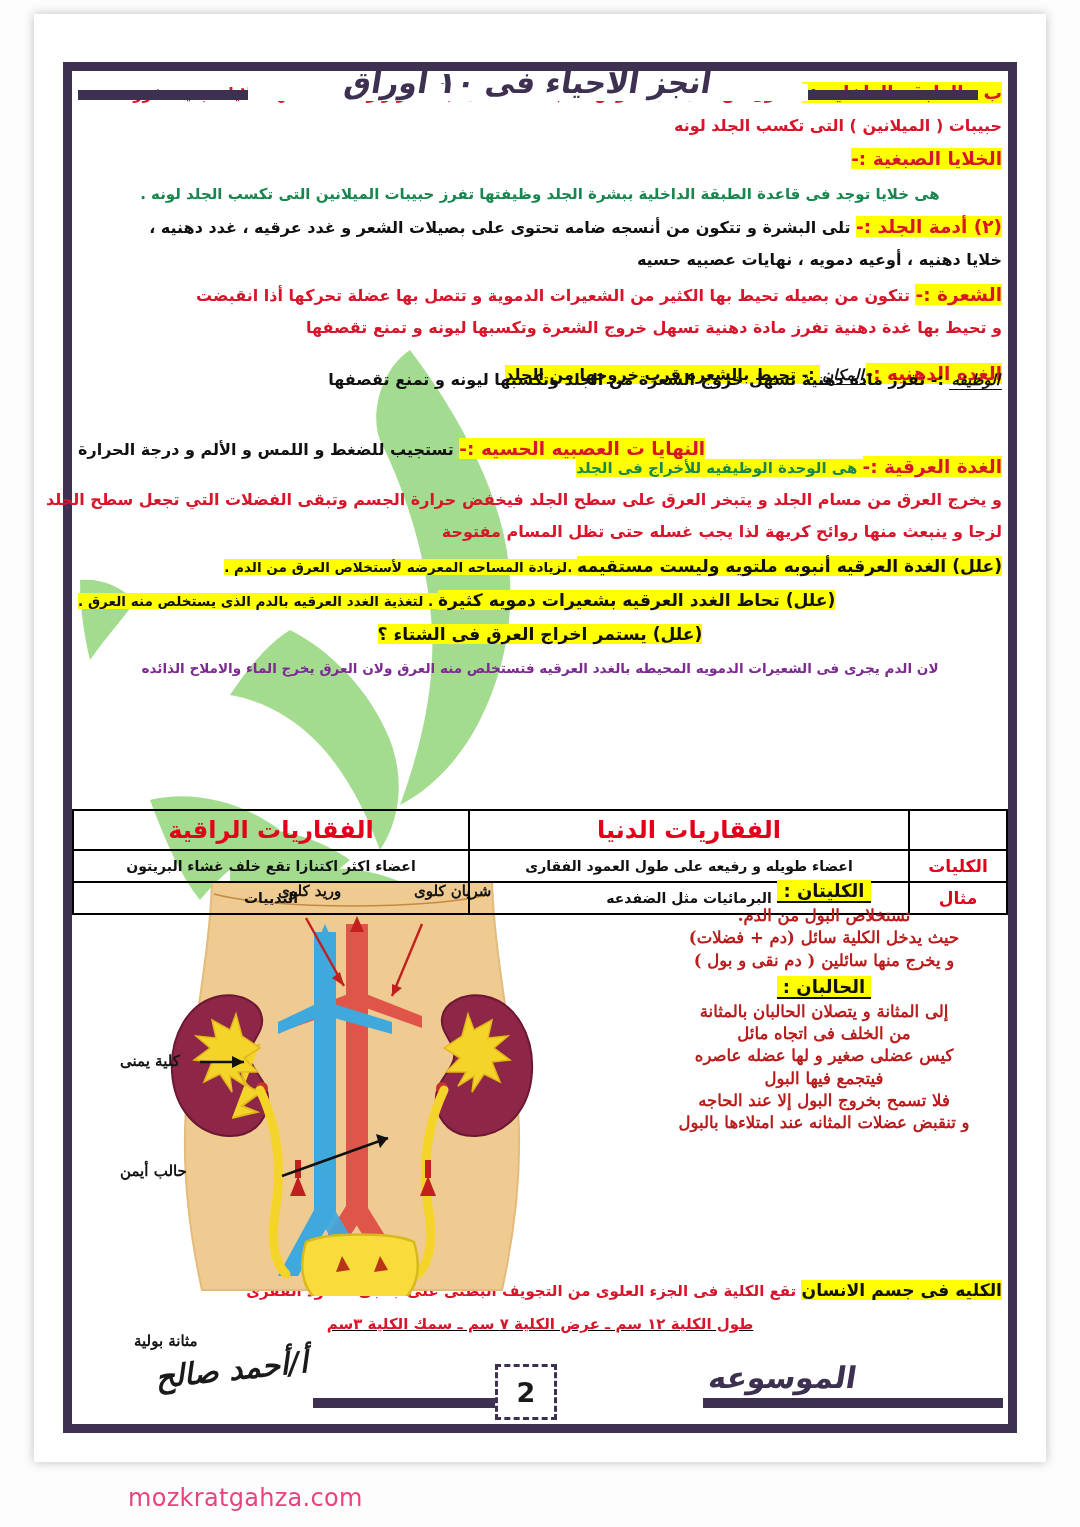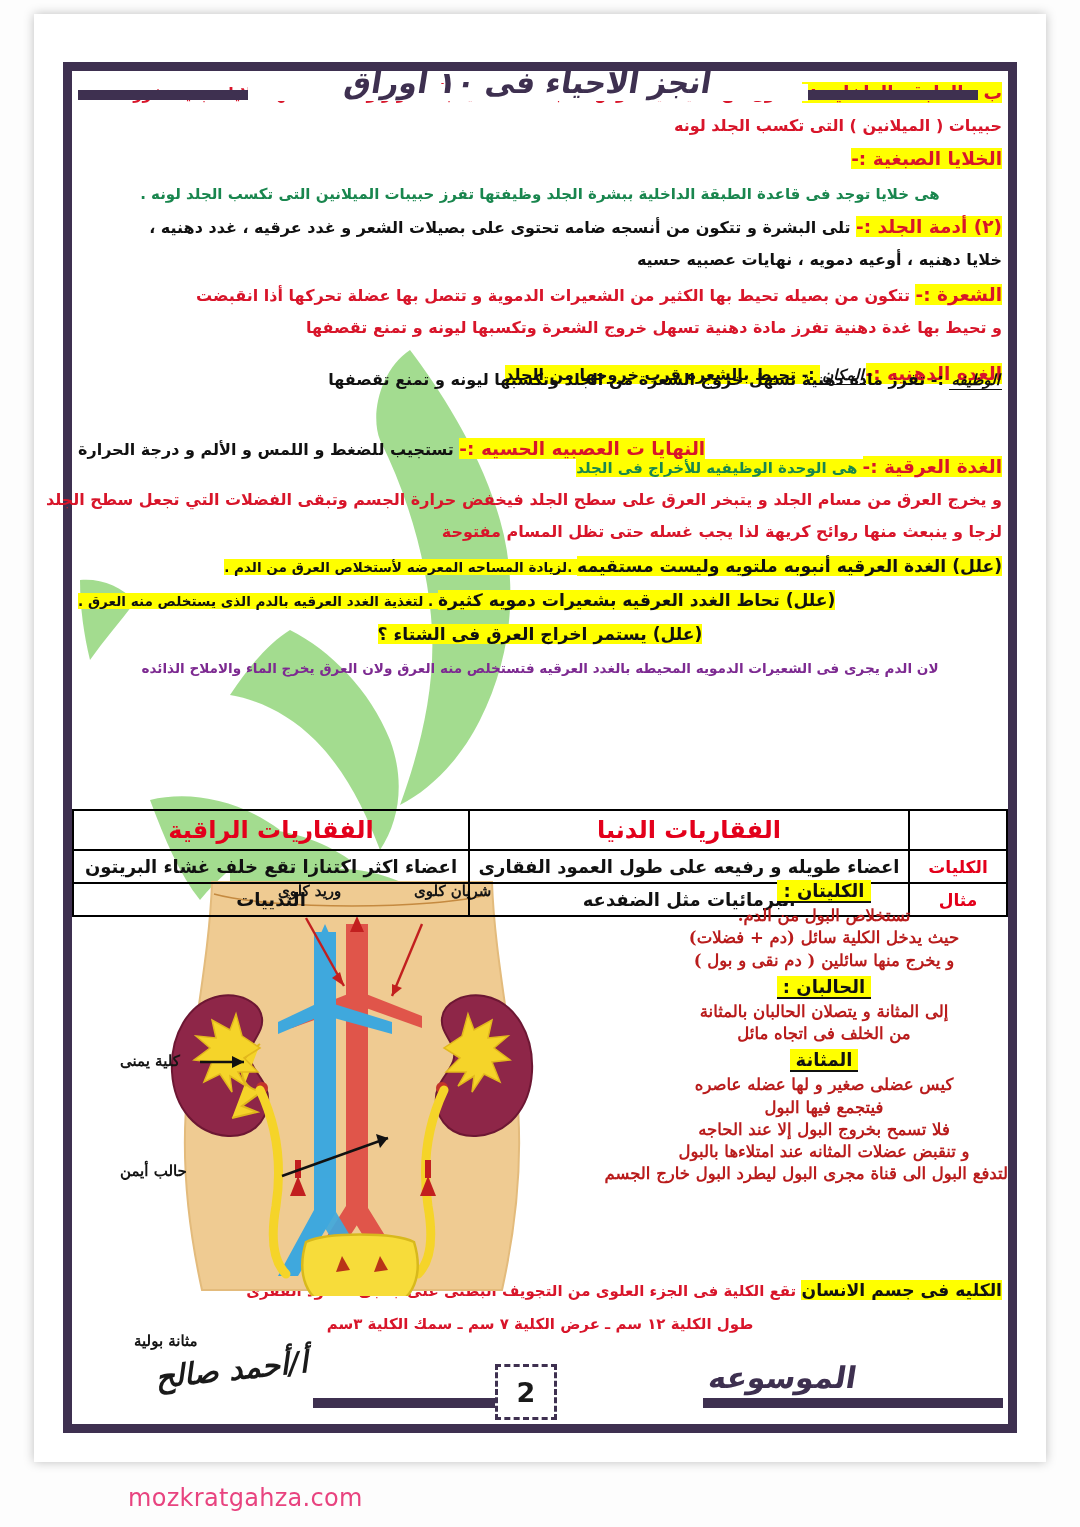--- a/index.html
+++ b/index.html
@@ -100,21 +100,21 @@
     border-collapse:collapse;direction:rtl;z-index:12;
   }
   table.tbl td{
     border:2.5px solid #000;
     text-align:center;vertical-align:middle;
     font-weight:bold;
     padding:5px 4px;
     background:transparent;
   }
   .th-red{color:#e3001b;font-size:24px;background:#ffff00;}
-  .td-blk{color:#111;font-size:18px;}
+  .td-blk{color:#111;font-size:14px;}
   .td-lbl{color:#e3001b;font-size:17px;}
   .col-lbl{width:88px;}
   .col-mid{width:430px;}
 
   
   .diagram{
     position:absolute;left:20px;top:800px;width:520px;height:420px;z-index:11;
   }
   .diag-label{
     position:absolute;direction:rtl;
@@ -317,31 +317,29 @@
     </div>
 
     <div class="rcol" id="rcol">
         <div style="margin: 4px 0px 2px;"><span class="rhead">الكليتان :</span></div>
         <div class="rline">تستخلاص البول من الدم.</div>
         <div class="rline">حيث يدخل الكلية سائل (دم + فضلات)</div>
         <div class="rline">و يخرج منها سائلين ( دم نقى و بول )</div>
         <div style="margin: 4px 0px 2px;"><span class="rhead">الحالبان :</span></div>
         <div class="rline">إلى المثانة و يتصلان الحالبان بالمثانة</div>
         <div class="rline">من الخلف فى اتجاه مائل</div>
-        <div style="margin: 4px 0px 2px;"><span class="rhead">المثانة</span></div>
         <div class="rline">كيس عضلى صغير  و لها عضله عاصره</div>
         <div class="rline">فيتجمع  فيها البول</div>
         <div class="rline">فلا تسمح بخروج البول إلا عند الحاجه</div>
         <div class="rline">و تنقبض عضلات المثانه عند امتلاءها بالبول</div>
-        <div class="rline">لتدفع البول الى  قناة مجرى البول ليطرد  البول خارج الجسم</div>
       </div>
 
     <div id="bottom-lines">
         <div class="line row" style="top: 1206px; text-align: right;"><span class="hl black t26">الكليه فى جسم   الانسان</span><span class="red t22">  تقع الكلية فى الجزء العلوى من التجويف البطنى على جانبى العمود الفقرى</span></div>
-        <div class="line row" style="top: 1240px; text-align: center;"><span class="red t22">طول الكلية ١٢ سم  ـ عرض الكلية ٧ سم  ـ  سمك الكلية ٣سم</span></div>
+        <div class="line row" style="top: 1240px; text-align: center; text-decoration: underline;"><span class="red t22">طول الكلية ١٢ سم  ـ عرض الكلية ٧ سم  ـ  سمك الكلية ٣سم</span></div>
       </div>
   </div>
 
   <div class="footer">
     <div class="foot-bar" style="left:640px;top:52px;width:300px;"></div>
     <div class="foot-bar" style="left:250px;top:52px;width:230px;"></div>
     <div class="foot-word" style="left:646px;top:14px;">الموسوعه</div>
     <div class="pagebox">2</div>
     <div class="signature">أ/أحمد صالح</div>
   </div>

